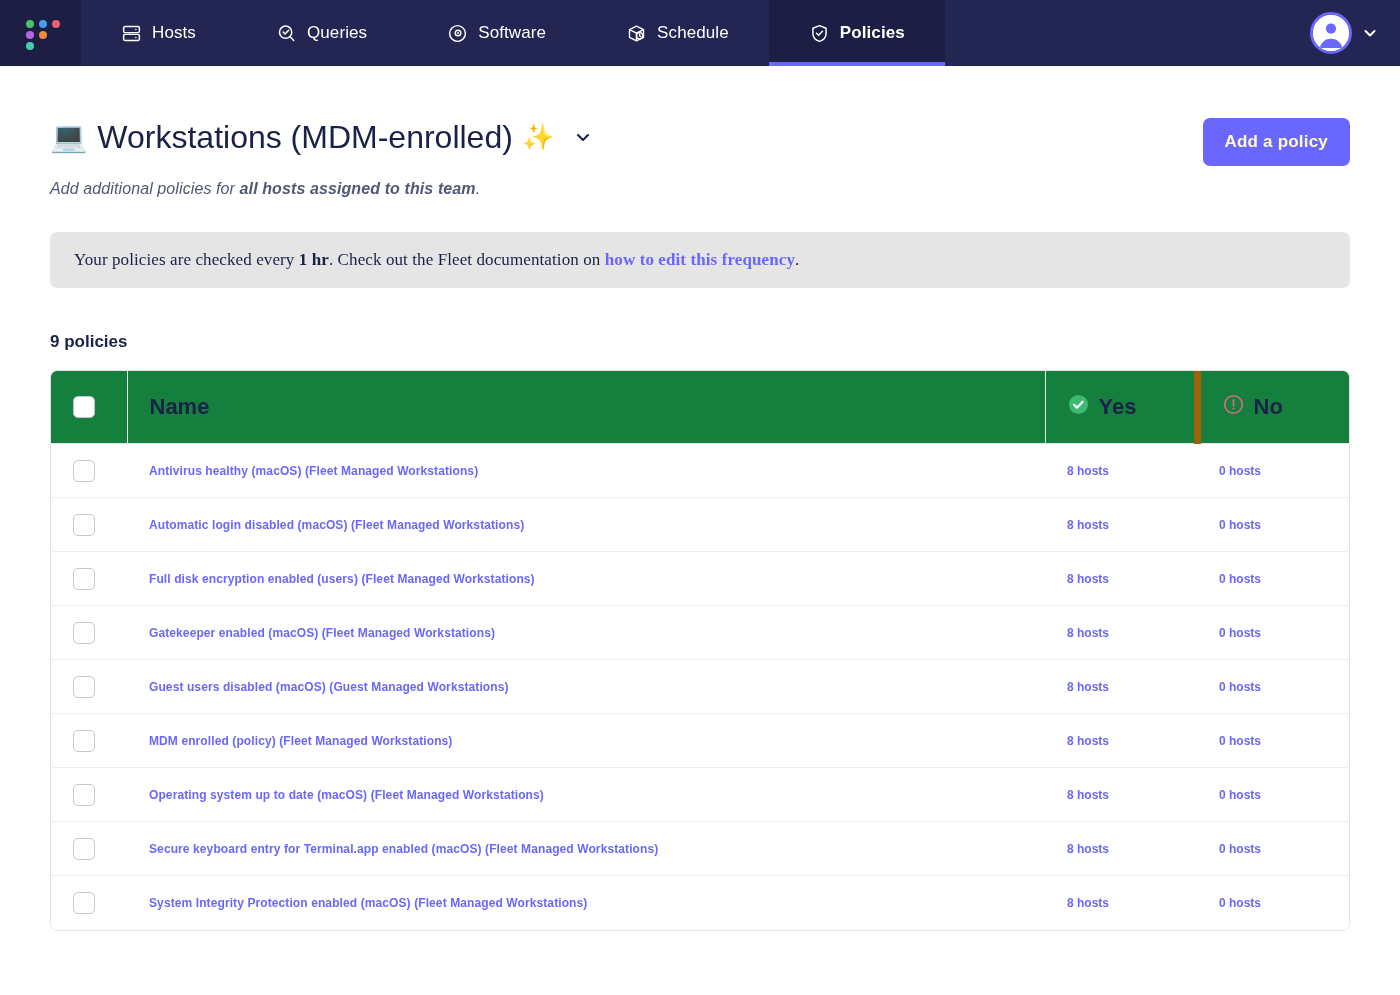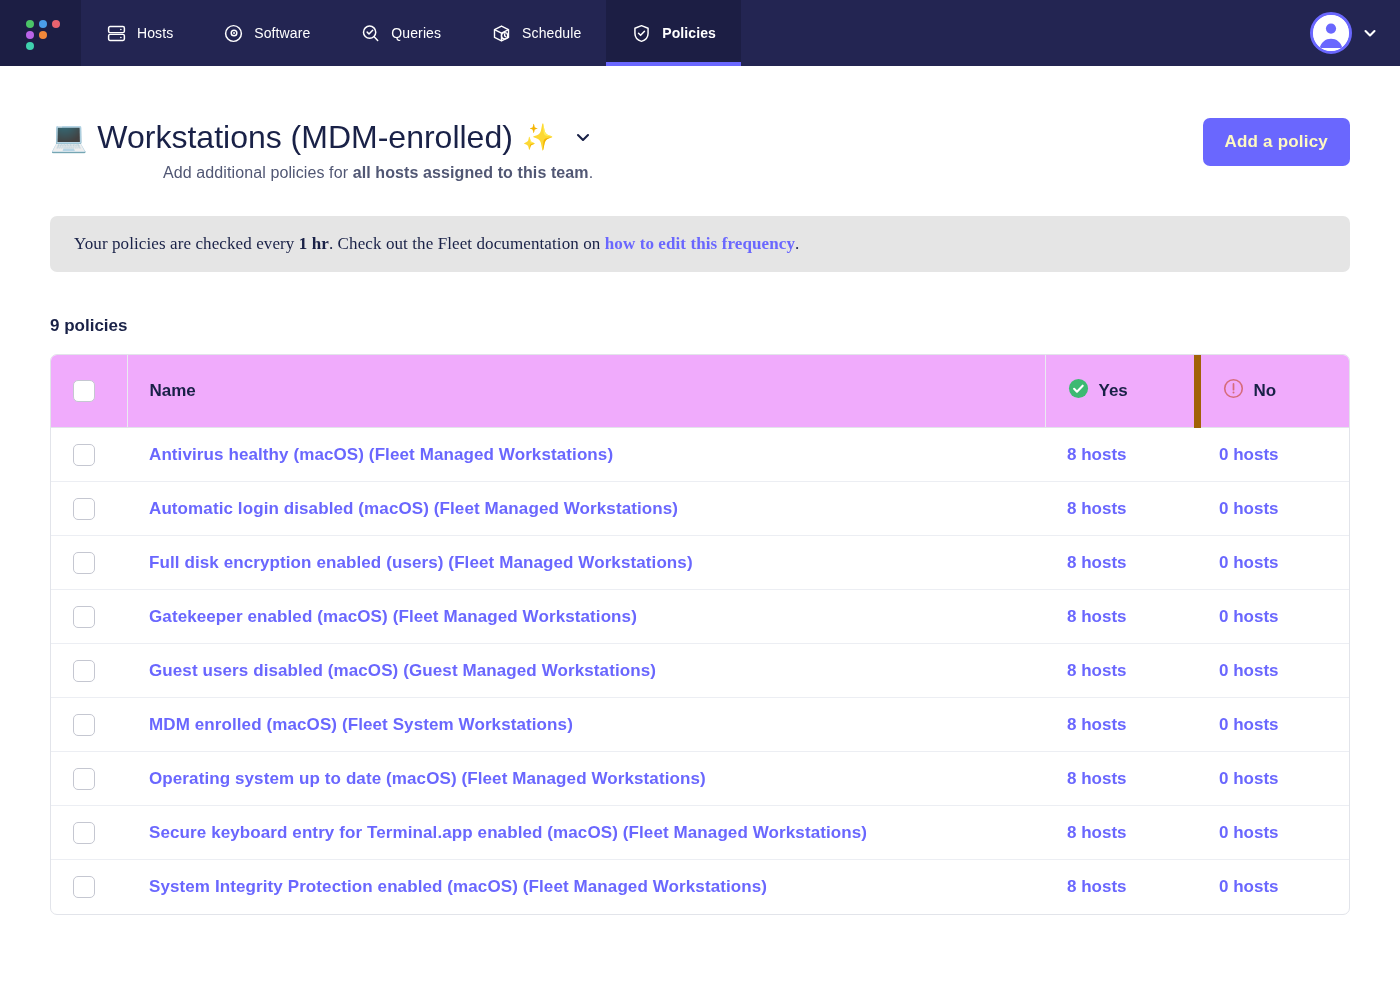--- a/index.html
+++ b/index.html
@@ -43,23 +43,23 @@
   .d3 { left: 28px; top: 4px;  background: #e8636f; }
   .d4 { left: 2px;  top: 15px; background: #b964e8; }
   .d5 { left: 15px; top: 15px; background: #f1883a; }
   .d6 { left: 2px;  top: 26px; background: #3fd0ae; }
 
   .nav-items { display: flex; align-items: stretch; }
   .nav-item {
     display: flex;
     align-items: center;
     gap: 10px;
-    padding: 0 25px;
+    padding: 0 40px;
     color: #ffffff;
-    font-size: 14px;
+    font-size: 17px;
     letter-spacing: 0.1px;
     cursor: pointer;
     position: relative;
     text-decoration: none;
   }
   .nav-item.active {
     background: #1c1e44;
     font-weight: bold;
   }
   .nav-item.active::after {
@@ -115,25 +115,25 @@
     white-space: nowrap;
   }
   .title-emoji { font-size: 30px; line-height: 1; }
   .title-sparkle { font-size: 26px; line-height: 1; }
   .title-caret {
     margin-left: 8px;
     display: flex;
     cursor: pointer;
   }
   .page-subtitle {
-    margin-top: 8px;
+    margin-top: 24px;
     font-size: 16px;
+    font-style: italic;
     color: #515774;
     letter-spacing: 0.1px;
-    text-align: right;
   }
   .page-subtitle b { font-weight: bold; color: #515774; }
 
   .btn-primary {
     background: #6a67fe;
     color: #fef9c3;
     border: none;
     border-radius: 7px;
     font-size: 17px;
     font-weight: bold;
@@ -177,22 +177,22 @@
     border-radius: 7px;
     overflow: hidden;
     background: #ffffff;
   }
   table.policies {
     width: 100%;
     border-collapse: collapse;
     table-layout: fixed;
   }
   table.policies thead th {
-    background: #f0abfc;
-    font-size: 17px;
+    background: #15803d;
+    font-size: 22px;
     font-weight: bold;
     color: #192147;
     text-align: left;
     padding: 0;
     height: 72px;
     border-bottom: 1px solid #e2e4ea;
     vertical-align: middle;
   }
   .th-inner {
     display: flex;
@@ -204,21 +204,21 @@
   th.col-check { width: 76px; border-right: 1px solid #e9ebf0; }
   th.col-name  { }
   th.col-yes   { width: 152px; border-left: 1px solid #e9ebf0; }
   th.col-no    { width: 152px; border-left: 7px solid #a16207; }
 
   table.policies tbody td {
     border-bottom: 1px solid #eceef3;
     height: 54px;
     padding: 0 22px;
     vertical-align: middle;
-    font-size: 17px;
+    font-size: 12px;
   }
   table.policies tbody tr:last-child td { border-bottom: none; }
   td.cell-check { width: 76px; padding-left: 26px; }
   td.cell-name a {
     color: #6a67fe;
     font-weight: bold;
     text-decoration: none;
     letter-spacing: 0.1px;
     cursor: pointer;
   }
@@ -267,37 +267,37 @@
           <circle cx="17" cy="7.5" r="0.9" fill="#ffffff" stroke="none"></circle>
           <circle cx="17" cy="16.5" r="0.9" fill="#ffffff" stroke="none"></circle>
         </svg>
       </span>
       <span>Hosts</span>
     </a>
 
     <a class="nav-item">
       <span>
         <svg width="21" height="21" viewBox="0 0 24 24" fill="none" stroke="#ffffff" stroke-width="1.7">
+          <circle cx="11" cy="10.5" r="7"></circle>
+          <path d="M8.2 10.4l2.1 2.1 4.2-4.3" stroke-linecap="round" stroke-linejoin="round"></path>
+          <path d="M16.2 15.8l4 4.2" stroke-linecap="round"></path>
+        </svg>
+      </span>
+      <span>Queries</span>
+    </a>
+
+    <a class="nav-item">
+      <span>
+        <svg width="21" height="21" viewBox="0 0 24 24" fill="none" stroke="#ffffff" stroke-width="1.7">
           <circle cx="12" cy="12" r="9"></circle>
           <circle cx="12.6" cy="11.4" r="3.2"></circle>
           <circle cx="12.6" cy="11.4" r="1.1" fill="#ffffff" stroke="none"></circle>
         </svg>
       </span>
       <span>Software</span>
-    </a>
-
-    <a class="nav-item">
-      <span>
-        <svg width="21" height="21" viewBox="0 0 24 24" fill="none" stroke="#ffffff" stroke-width="1.7">
-          <circle cx="11" cy="10.5" r="7"></circle>
-          <path d="M8.2 10.4l2.1 2.1 4.2-4.3" stroke-linecap="round" stroke-linejoin="round"></path>
-          <path d="M16.2 15.8l4 4.2" stroke-linecap="round"></path>
-        </svg>
-      </span>
-      <span>Queries</span>
     </a>
 
     <a class="nav-item">
       <span>
         <svg width="21" height="21" viewBox="0 0 24 24" fill="none" stroke="#ffffff" stroke-width="1.6">
           <path d="M4 7.5l8-4 8 4v9l-8 4-8-4z" stroke-linejoin="round"></path>
           <path d="M4 7.5l8 4 8-4M12 11.5v9" stroke-linejoin="round"></path>
           <circle cx="15.6" cy="14.6" r="3.6" fill="#232552"></circle>
           <path d="M15.6 12.6v2.1l1.4 1" stroke-linecap="round"></path>
         </svg>
@@ -441,21 +441,21 @@
               <span class="checkbox"></span>
             </td>
             <td class="cell-name"><a>Guest users disabled (macOS) (Guest Managed Workstations)</a></td>
             <td class="cell-count cell-yes"><a>8 hosts</a></td>
             <td class="cell-count cell-no"><a>0 hosts</a></td>
           </tr>
           <tr>
             <td class="cell-check">
               <span class="checkbox"></span>
             </td>
-            <td class="cell-name"><a>MDM enrolled (macOS) (Fleet System Workstations)</a></td>
+            <td class="cell-name"><a>MDM enrolled (policy) (Fleet Managed Workstations)</a></td>
             <td class="cell-count cell-yes"><a>8 hosts</a></td>
             <td class="cell-count cell-no"><a>0 hosts</a></td>
           </tr>
           <tr>
             <td class="cell-check">
               <span class="checkbox"></span>
             </td>
             <td class="cell-name"><a>Operating system up to date (macOS) (Fleet Managed Workstations)</a></td>
             <td class="cell-count cell-yes"><a>8 hosts</a></td>
             <td class="cell-count cell-no"><a>0 hosts</a></td>

